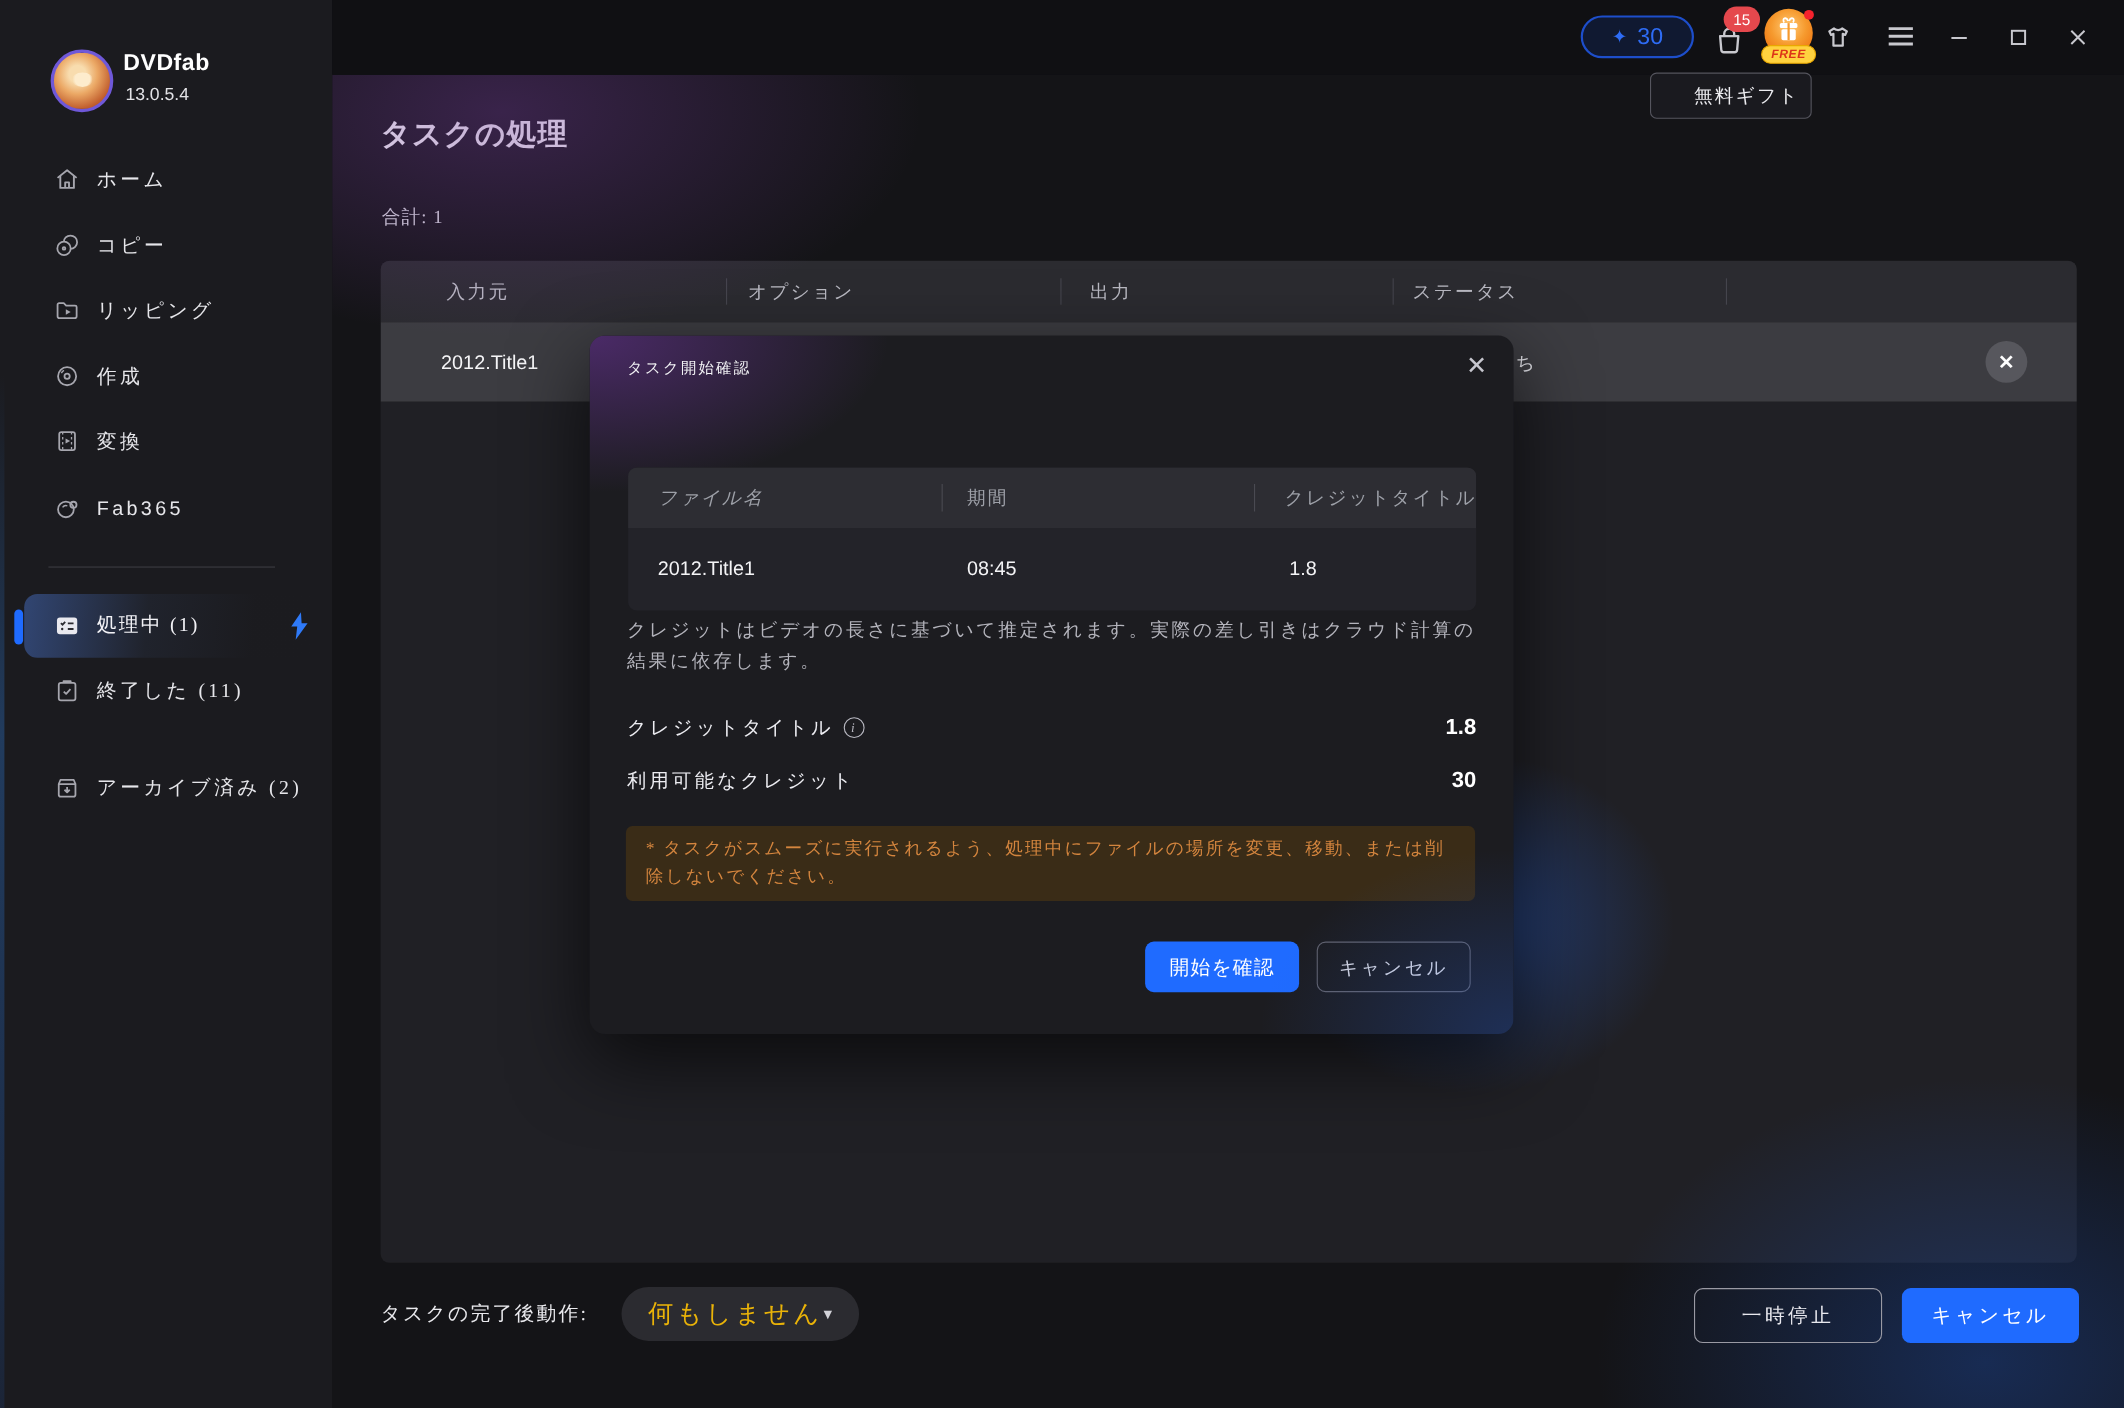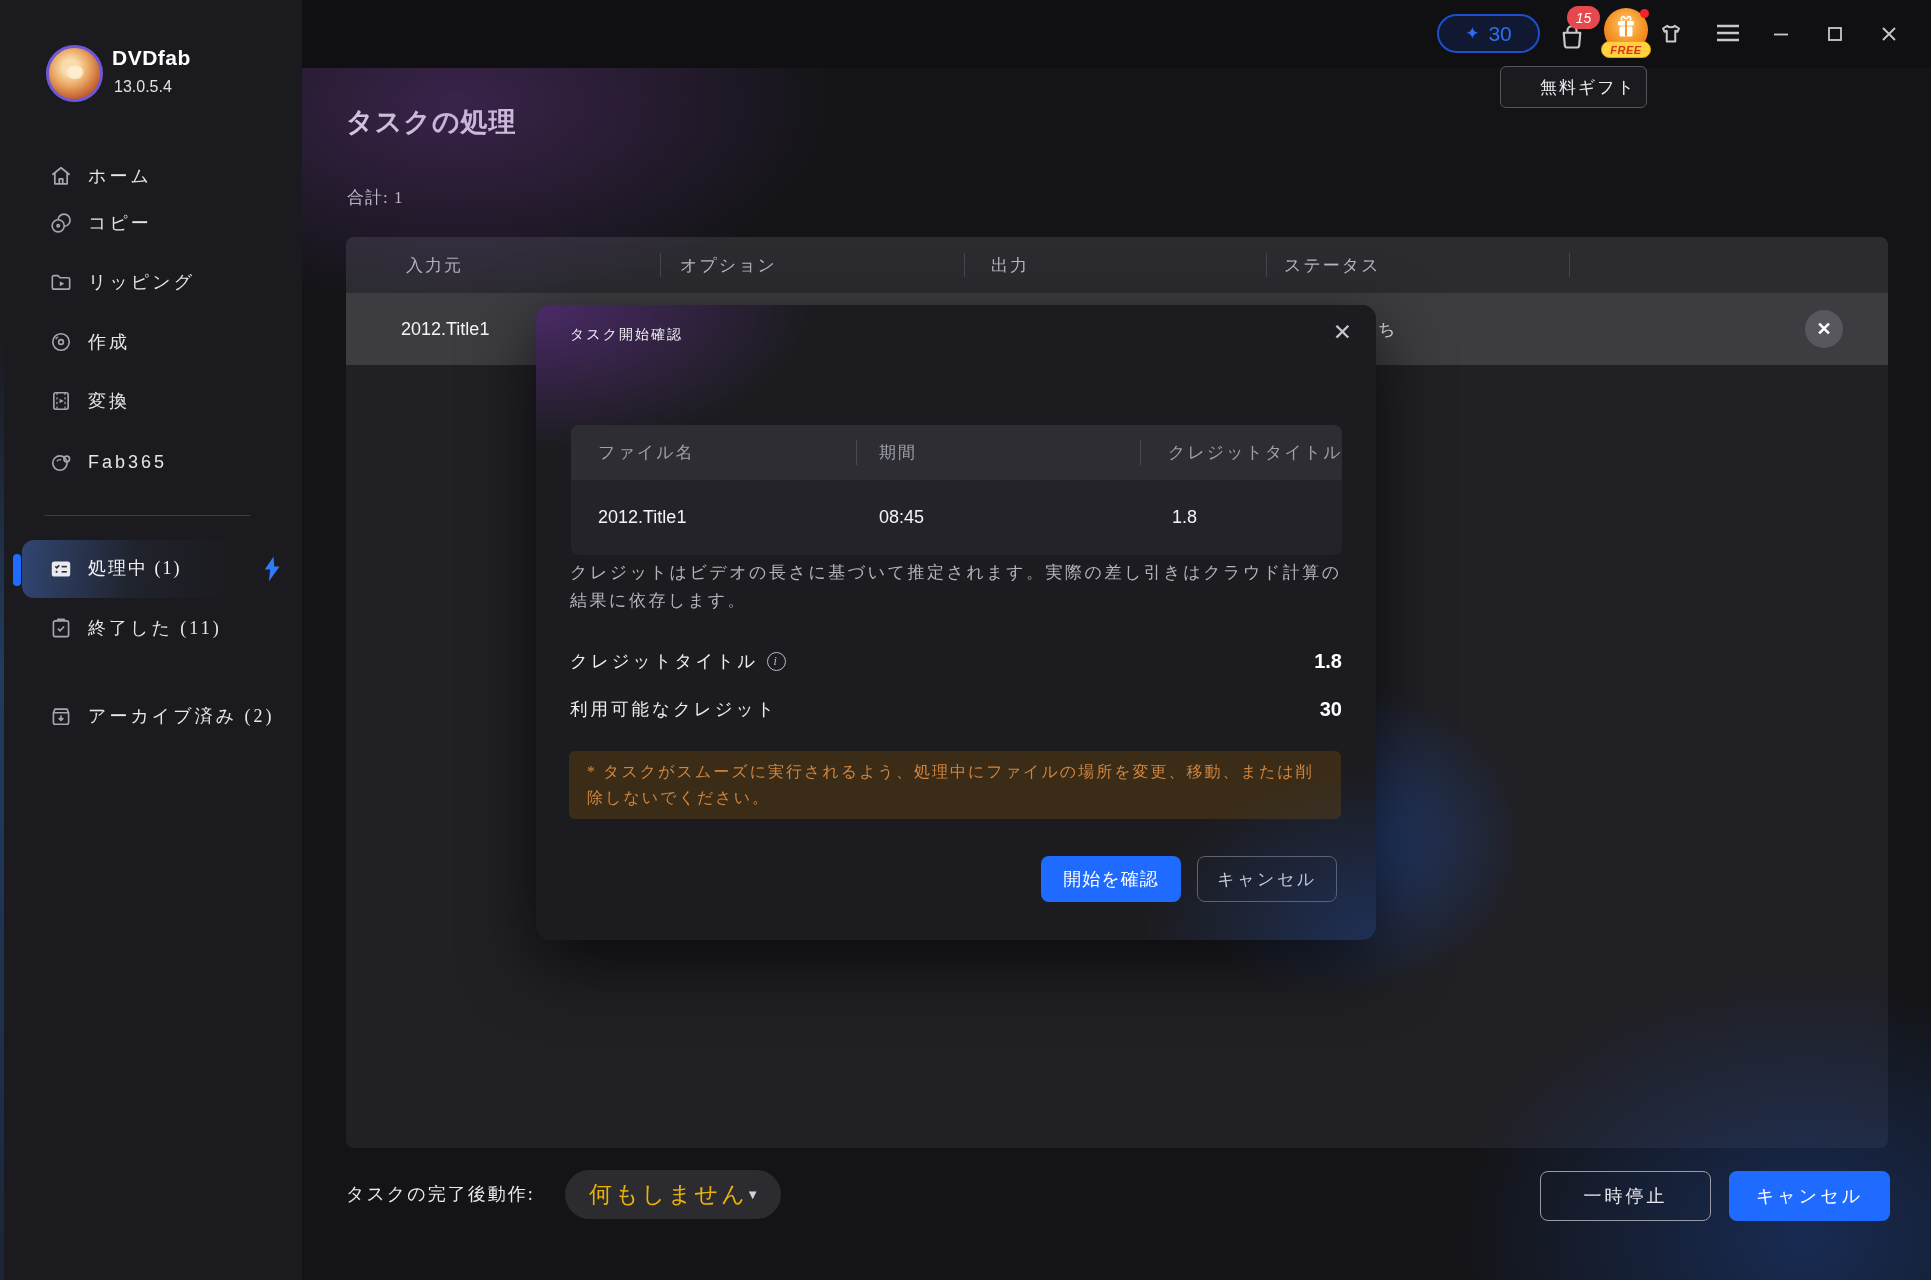--- a/index.html
+++ b/index.html
@@ -16,21 +16,21 @@
       background:radial-gradient(circle at 42% 38%, #f8dcae 18%, #eba865 42%, #c2602f 72%, #8a3d20 100%);
       border:3px solid #6f58d8; }
   [data-name="app-avatar"]::after { content:""; position:absolute; left:16px; top:18px; width:20px; height:13px; border-radius:50%;
       background:radial-gradient(circle at 50% 45%, #fdeccd 55%, rgba(253,236,205,0) 75%); }
   [data-name="app-name"] { position:absolute; left:112px; top:46px; font-size:21px; font-weight:bold; color:#ffffff; letter-spacing:.5px; }
   [data-name="app-version"] { position:absolute; left:114px; top:78px; font-size:16px; color:#e2e2e6; }
 
   .nav-item { position:absolute; left:0; width:302px; height:48px; display:flex; align-items:center; cursor:pointer; }
   .nav-item .nicon { position:absolute; left:48px; width:26px; height:26px; display:flex; align-items:center; justify-content:center; }
   .nav-item .nlabel { position:absolute; left:88px; font-size:18px; color:#e6e6ea; letter-spacing:3px; white-space:nowrap; }
-  [data-name="sidebar-item-home"]    { top:152px; }
+  [data-name="sidebar-item-home"]    { top:139px; }
   [data-name="sidebar-item-copy"]    { top:199px; }
   [data-name="sidebar-item-rip"]     { top:258px; }
   [data-name="sidebar-item-create"]  { top:318px; }
   [data-name="sidebar-item-convert"] { top:377px; }
   [data-name="sidebar-item-fab365"]  { top:438px; }
 
   [data-name="sidebar-divider"] { position:absolute; left:44px; top:515px; width:206px; height:1px; background:#3c3c42; }
 
   [data-name="sidebar-item-processing"] { position:absolute; left:22px; top:540px; width:266px; height:58px; border-radius:12px;
       background:linear-gradient(95deg, rgba(64,98,170,.60) 0%, rgba(40,48,66,.38) 42%, rgba(28,28,32,.12) 78%, rgba(28,28,32,0) 100%);
@@ -47,21 +47,21 @@
       background:linear-gradient(180deg, rgba(40,110,200,0) 0%, rgba(45,120,210,.35) 35%, rgba(35,95,180,.30) 75%, rgba(30,80,160,.18) 100%); }
 
   
   [data-name="titlebar"] { position:absolute; left:302px; top:0; width:1629px; height:68px; background:#101013; z-index:4; }
   [data-name="credits-pill"] { position:absolute; left:1135px; top:14px; width:103px; height:39px; border:2px solid #1d4ecb; border-radius:20px;
       background:rgba(16,32,74,.55); display:flex; align-items:center; justify-content:center; gap:9px; cursor:pointer; }
   [data-name="sparkle-icon"] { color:#2e6cf5; font-size:17px; line-height:1; }
   [data-name="credits-value"] { color:#2e6cf5; font-size:21px; }
   [data-name="gift-bag-button"] { position:absolute; left:1254px; top:20px; width:32px; height:32px; cursor:pointer; }
   [data-name="gift-count-badge"] { position:absolute; left:1265px; top:6px; min-width:33px; height:23px; padding:0 7px; background:#e5484d;
-      border-radius:12px; color:#fff; font-size:14px; display:flex; align-items:center; justify-content:center; z-index:2;font-style:italic; }
+      border-radius:12px; color:#fff; font-size:14px; display:flex; align-items:center; justify-content:center; z-index:2; }
   [data-name="free-gift-button-icon"] { position:absolute; left:1299px; top:8px; width:50px; height:50px; cursor:pointer; }
   [data-name="free-circle"] { position:absolute; left:3px; top:0; width:44px; height:44px; border-radius:50%;
       background:radial-gradient(circle at 50% 38%, #ffc36a 8%, #f69a2e 45%, #ef7612 80%, #d95f08 100%); }
   [data-name="free-banner"] { position:absolute; left:0; bottom:0; width:50px; height:17px; border-radius:9px; background:#ffd23f;
       border:1px solid #e9a800; color:#dd3418; font-size:11px; font-weight:bold; font-style:italic; display:flex; align-items:center; justify-content:center; letter-spacing:.5px;margin-top:24px; }
   [data-name="free-dot"] { position:absolute; right:2px; top:1px; width:9px; height:9px; border-radius:50%; background:#f5222d; }
   [data-name="store-button"] { position:absolute; left:1354px; top:19px; width:30px; height:30px; cursor:pointer; }
   [data-name="menu-button"] { position:absolute; left:1412px; top:21px; width:30px; height:26px; cursor:pointer; }
   [data-name="minimize-button"], [data-name="maximize-button"], [data-name="close-button"] { position:absolute; top:17px; width:34px; height:34px;
       display:flex; align-items:center; justify-content:center; cursor:pointer; }
@@ -118,21 +118,21 @@
   [data-name="confirm-modal"]::after { content:""; position:absolute; right:0; bottom:0; width:420px; height:300px; pointer-events:none;
       background:radial-gradient(ellipse 330px 240px at 100% 100%, rgba(36,92,212,.30), rgba(36,92,212,0) 70%); }
 
   [data-name="modal-title"] { position:absolute; left:34px; top:21px; font-size:14px; color:#f2f2f5; letter-spacing:2px; }
   [data-name="modal-close-icon"] { position:absolute; right:24px; top:14px; font-size:23px; color:#c6c6ce; cursor:pointer; font-weight:300; }
   [data-name="modal-instruction"] { position:absolute; left:34px; top:74px; font-size:17px; color:#e4e4ea; letter-spacing:1.5px; }
 
   [data-name="modal-table"] { position:absolute; left:35px; top:120px; width:771px; height:130px; background:#232329; border-radius:8px; overflow:hidden; }
   [data-name="modal-table-header"] { position:absolute; left:0; top:0; width:771px; height:55px; background:#2d2d33; }
   .mcol { position:absolute; top:0; height:55px; display:flex; align-items:center; font-size:17px; color:#9da0a8; letter-spacing:2px; white-space:nowrap; }
-  [data-name="mcol-file"]     { left:27px; }
+  [data-name="mcol-file"]     { left:27px;font-style:italic; }
   [data-name="mcol-duration"] { left:308px; }
   [data-name="mcol-credits"]  { left:597px; width:172px; overflow:hidden; }
   .mcol-div { position:absolute; top:15px; width:1px; height:25px; background:#4a4a52; }
   [data-name="modal-table-row"] { position:absolute; left:0; top:55px; width:771px; height:75px; }
   .mcell { position:absolute; top:0; height:75px; display:flex; align-items:center; font-size:18px; color:#f4f4f6; }
   [data-name="mcell-file"]     { left:27px; }
   [data-name="mcell-duration"] { left:308px; }
   [data-name="mcell-credits"]  { left:601px; }
 
   [data-name="modal-note"] { position:absolute; left:34px; top:254px; width:782px; font-size:17px; line-height:27.5px; color:#b4b4bc; letter-spacing:2.5px; }

